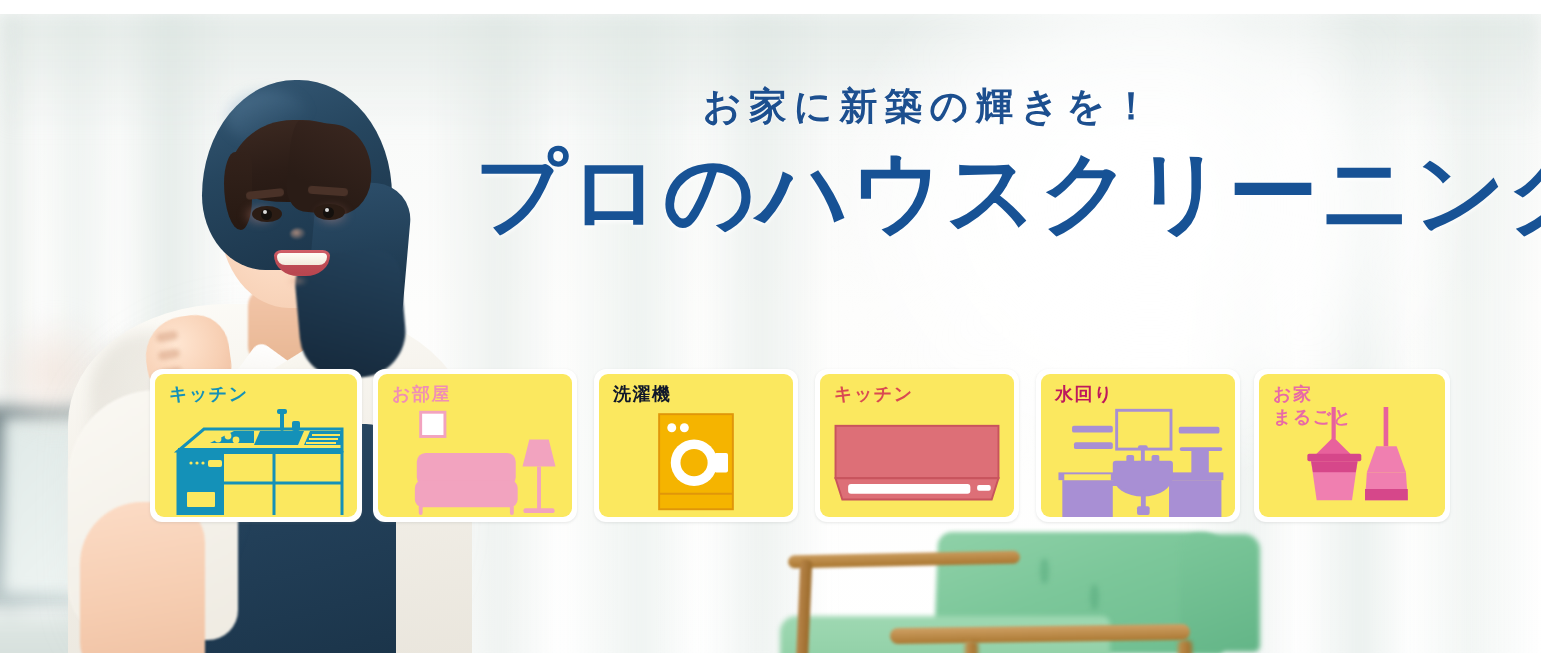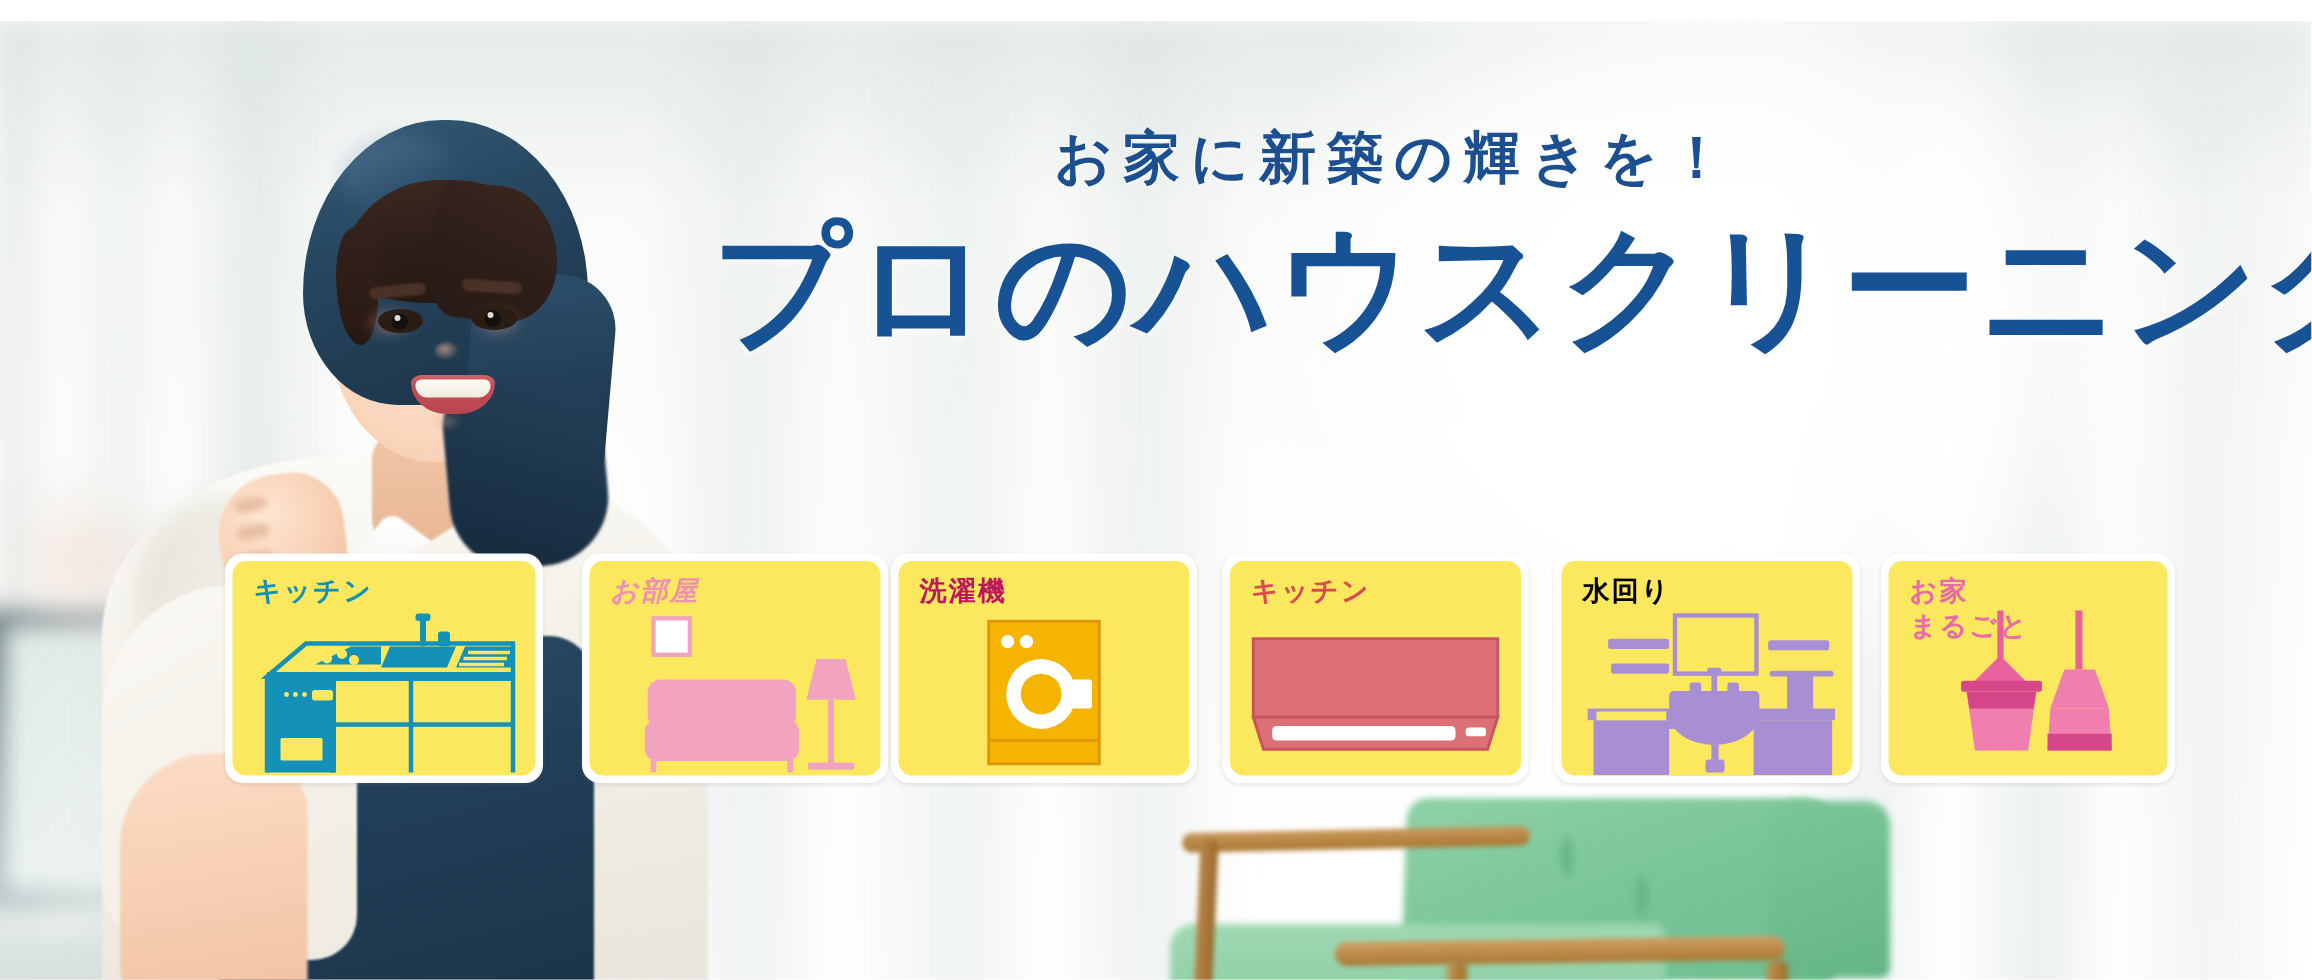--- a/index.html
+++ b/index.html
@@ -430,21 +430,21 @@
               <path d="M154 24 L186 24 L186 38 L148 38 Z"></path>
             </g>
             <g stroke="#fbe85f" stroke-width="2.2">
               <path d="M156 28 L184 28 M153 32 L182 32 M150 36 L180 36"></path>
             </g>
           </svg>
         </div>
       </div>
     </div>
 
-    <div class="card" id="c1" style="left: 238px; width: 204px; font-style: italic;">
+    <div class="card" id="c1" style="left: 223px; width: 204px;">
       <div class="card-inner" style="background: rgb(251, 232, 95);">
         <div class="card-label" id="l1" style="color: rgb(240, 143, 180);">お部屋</div>
         <div class="icon-area">
           <svg viewBox="0 0 200 110" preserveAspectRatio="xMidYMax meet">
             <rect x="44" y="2" width="25" height="25" fill="#ffffff" stroke="#f2a3bf" stroke-width="3"></rect>
             <g fill="#f2a3bf">
               <rect x="40" y="44" width="102" height="34" rx="9"></rect>
               <rect x="38" y="72" width="106" height="28" rx="8"></rect>
               <rect x="42" y="98" width="4" height="10" rx="2"></rect>
               <rect x="136" y="98" width="4" height="10" rx="2"></rect>
@@ -452,21 +452,21 @@
               <rect x="164" y="58" width="4" height="46"></rect>
               <rect x="150" y="101" width="32" height="5" rx="2"></rect>
             </g>
           </svg>
         </div>
       </div>
     </div>
 
     <div class="card" id="c2" style="left: 444px; width: 204px;">
       <div class="card-inner" style="background: rgb(251, 232, 95);">
-        <div class="card-label" id="l2" style="color: #be185d;">洗濯機</div>
+        <div class="card-label" id="l2" style="color: #0f172a;">洗濯機</div>
         <div class="icon-area">
           <svg viewBox="0 0 200 110" preserveAspectRatio="xMidYMax meet">
             <rect x="62" y="4" width="76" height="98" fill="#f5b400" stroke="#e0960a" stroke-width="2"></rect>
             <circle cx="75" cy="18" r="4.6" fill="#ffffff"></circle>
             <circle cx="88" cy="18" r="4.6" fill="#ffffff"></circle>
             <circle cx="98" cy="54" r="24" fill="#ffffff"></circle>
             <circle cx="98" cy="54" r="14" fill="#f5b400"></circle>
             <rect x="119" y="44" width="14" height="20" rx="2" fill="#ffffff"></rect>
             <path d="M62 86 L138 86" stroke="#e0960a" stroke-width="2"></path>
           </svg>
@@ -483,21 +483,21 @@
             <path d="M16 70 L184 70 L177 92 L23 92 Z" fill="#dd6f77" stroke="#c8545d" stroke-width="2"></path>
             <rect x="29" y="76" width="126" height="10" rx="3" fill="#ffffff"></rect>
             <rect x="162" y="77" width="14" height="6" rx="2" fill="#ffffff"></rect>
           </svg>
         </div>
       </div>
     </div>
 
     <div class="card" id="c4" style="left: 886px; width: 204px;">
       <div class="card-inner" style="background: rgb(251, 232, 95);">
-        <div class="card-label" id="l4" style="color: #000000;">水回り</div>
+        <div class="card-label" id="l4" style="color: #be185d;">水回り</div>
         <div class="icon-area">
           <svg viewBox="0 0 200 110" preserveAspectRatio="xMidYMax meet">
             <rect x="78" y="0" width="56" height="40" fill="none" stroke="#a88fd4" stroke-width="3"></rect>
             <g fill="#a88fd4">
               <rect x="32" y="16" width="42" height="7" rx="2"></rect>
               <rect x="34" y="33" width="40" height="7" rx="2"></rect>
               <rect x="142" y="17" width="42" height="7" rx="2"></rect>
               <rect x="143" y="38" width="44" height="4" rx="2"></rect>
               <rect x="155" y="40" width="18" height="26" rx="2"></rect>
               <rect x="18" y="64" width="170" height="8"></rect>

